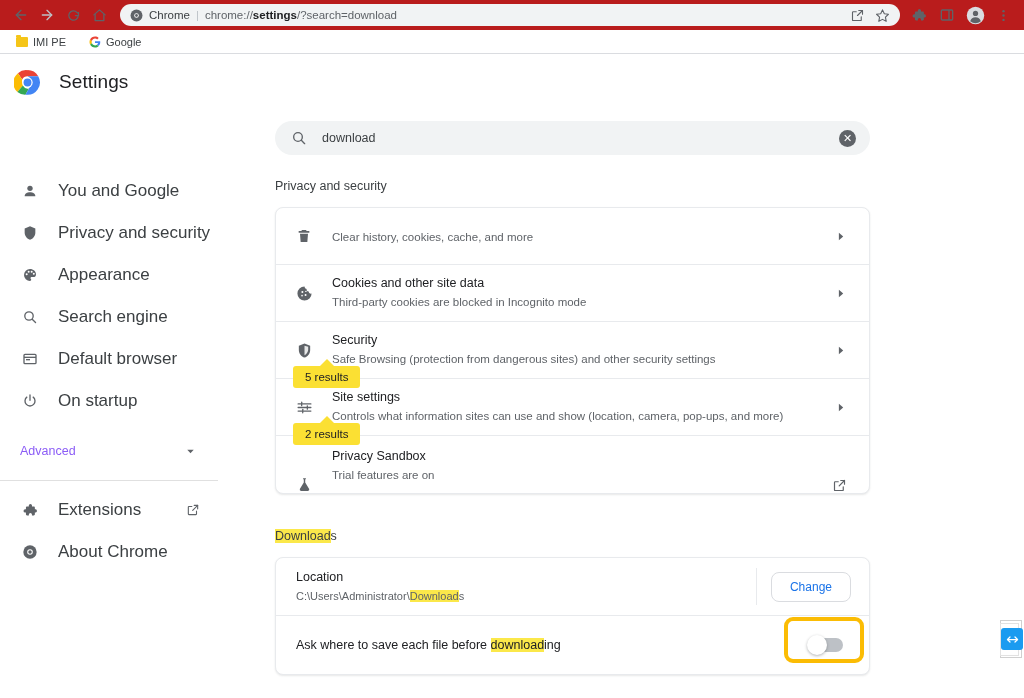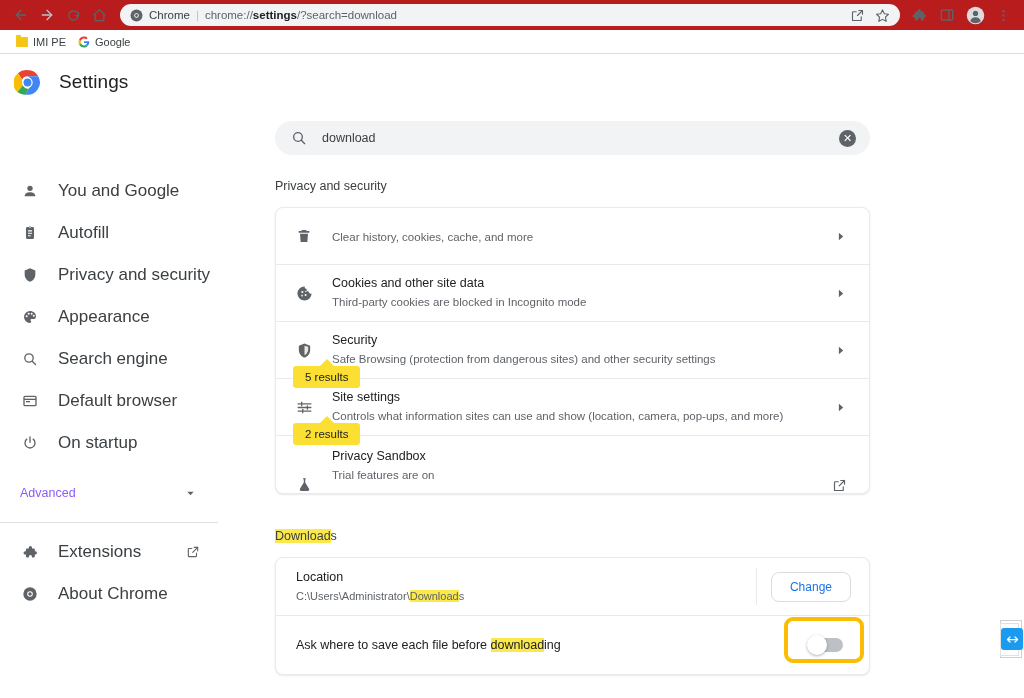--- a/index.html
+++ b/index.html
@@ -42,21 +42,21 @@
     width: 26px; height: 26px;
     display: flex; align-items: center; justify-content: center;
     color: #5f6368;
   }
 
   
   .bookmarks-bar {
     height: 24px; width: 1024px;
     background: #ffffff;
     display: flex; align-items: center;
-    padding: 0 10px; gap: 0;
+    padding: 0 10px; gap: 11px;
     border-bottom: 1px solid #dadce0;
   }
   .bm-item {
     display: flex; align-items: center; gap: 5px;
     padding: 2px 6px; border-radius: 4px;
     font-size: 11px; color: #3c4043;
     white-space: nowrap;
   }
   .bm-folder {
     width: 12px; height: 10px; border-radius: 1px;
@@ -372,28 +372,20 @@
           <svg width="16" height="16" viewBox="0 0 24 24" fill="currentColor">
             <circle cx="12" cy="8" r="4"></circle>
             <path d="M4 20c0-4 3.6-6 8-6s8 2 8 6z"></path>
           </svg>
         </span>
       <span class="side-label">You and Google</span>
     </div>
     <div class="side-item">
       <span class="side-icon">
           <svg width="16" height="16" viewBox="0 0 24 24" fill="currentColor">
-            <path d="M16 3h-2.2a2 2 0 0 0-3.6 0H8a2 2 0 0 0-2 2v14a2 2 0 0 0 2 2h8a2 2 0 0 0 2-2V5a2 2 0 0 0-2-2zm-4-.2a.9.9 0 1 1 0 1.8.9.9 0 0 1 0-1.8zM9 8h6v1.6H9zm0 3.6h6v1.6H9zm0 3.6h4v1.6H9z"></path>
-          </svg>
-        </span>
-      <span class="side-label">Autofill</span>
-    </div>
-    <div class="side-item">
-      <span class="side-icon">
-          <svg width="16" height="16" viewBox="0 0 24 24" fill="currentColor">
             <path d="M12 2l8 3.2v6c0 5-3.4 9.6-8 10.8-4.6-1.2-8-5.8-8-10.8v-6z"></path>
           </svg>
         </span>
       <span class="side-label">Privacy and security</span>
     </div>
     <div class="side-item">
       <span class="side-icon">
           <svg width="16" height="16" viewBox="0 0 24 24" fill="currentColor">
             <path d="M12 3a9 9 0 0 0 0 18c1 0 1.8-.8 1.8-1.8 0-.5-.2-.9-.5-1.2-.3-.3-.5-.7-.5-1.1 0-1 .8-1.8 1.8-1.8h2.1A4.3 4.3 0 0 0 21 10.8C21 6.5 16.9 3 12 3zM7 12.5a1.5 1.5 0 1 1 0-3 1.5 1.5 0 0 1 0 3zm3-4a1.5 1.5 0 1 1 0-3 1.5 1.5 0 0 1 0 3zm4.5 0a1.5 1.5 0 1 1 0-3 1.5 1.5 0 0 1 0 3zm3.2 3.2a1.5 1.5 0 1 1 0-3 1.5 1.5 0 0 1 0 3z"></path>
           </svg>

